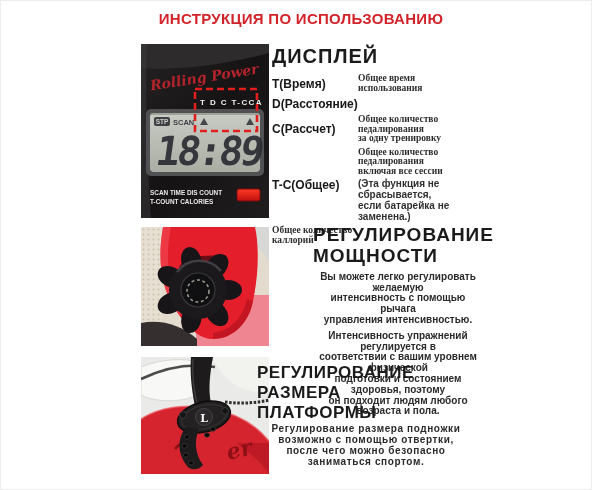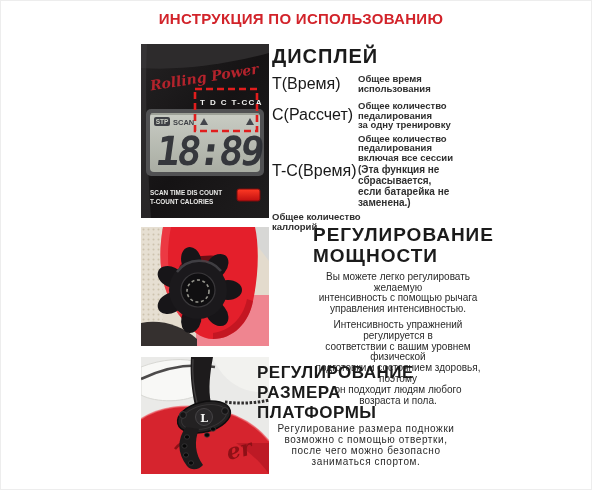--- a/index.html
+++ b/index.html
@@ -14,28 +14,28 @@
   .photo svg { display:block; width:100%; height:100%; }
   #photo-display { left:140px; top:43px;  width:128px; height:174px; }
   #photo-knob    { left:140px; top:226px; width:128px; height:119px; }
   #photo-pedal   { left:140px; top:356px; width:128px; height:117px; }
 
   .sec-title { text-align:left; font-weight:bold; color:#1b1b1b; white-space:pre-line; }
 
   #display-text { position:absolute; left:271px; top:44px; width:208px; }
   #display-text .sec-title { font-size:20px; letter-spacing:1px; margin-bottom:6px; }
   .drow { display:flex; align-items:center; margin-bottom:4px; }
-  .dterm { width:86px; flex:none; font-size:16px; font-weight:normal; color:#181818; }
+  .dterm { width:86px; flex:none; font-size:12px; font-weight:bold; color:#181818; }
   .ddefwrap { flex:1; }
-  .ddef { font-size:9.5px; line-height:1.0; font-weight:bold; color:#2e2e2e; white-space:pre-line; }
+  .ddef { font-size:9.5px; line-height:1.0; font-weight:bold; color:#2e2e2e; white-space:pre-line;font-family:Liberation Serif, serif; }
   .dnote { font-size:10px; line-height:1.1; font-weight:bold; color:#303030; white-space:pre-line; margin-top:2px; }
 
   #power-text { position:absolute; left:268px; top:224px; width:214px; text-align:center;padding-left:44px; }
   #power-text .sec-title { font-size:19px; line-height:1.1; letter-spacing:1px; margin-bottom:5px; }
-  .para { font-size:10px; line-height:1.08; font-weight:normal; color:#2a2a2a; white-space:pre-line; margin-bottom:5px; }
+  .para { font-size:10px; line-height:1.08; font-weight:bold; color:#2a2a2a; white-space:pre-line; margin-bottom:5px; }
 
   #platform-text { position:absolute; left:256px; top:362px; width:218px; text-align:center; }
   #platform-text .sec-title { font-size:17px; line-height:1.18; letter-spacing:.5px; margin-bottom:0; }
   #platform-text .para { letter-spacing:.6px; line-height:1.1; }
 </style>
 </head>
 <body>
 
 <div class="page">
 
@@ -147,31 +147,32 @@
   <div id="display-text">
     <div class="sec-title">ДИСПЛЕЙ</div>
 
     <div class="drow">
       <div class="dterm">T(Время)</div>
       <div class="ddefwrap">
           <div class="ddef">Общее время использования</div>
         </div>
     </div>
     <div class="drow">
+      <div class="dterm">D(Расстояние)</div>
     </div>
     <div class="drow">
       <div class="dterm">C(Рассчет)</div>
       <div class="ddefwrap">
           <div class="ddef">Общее количество
 педалирования
 за одну тренировку</div>
         </div>
     </div>
     <div class="drow">
-      <div class="dterm">T-C(Время)</div>
+      <div class="dterm">T-C(Общее)</div>
       <div class="ddefwrap">
         <div class="ddef">Общее количество
 педалирования
 включая все сессии</div>
         <div class="dnote">(Эта функция не сбрасывается,
 если батарейка не заменена.)</div>
       </div>
     </div>
     <div class="drow">
       <div class="ddefwrap">

